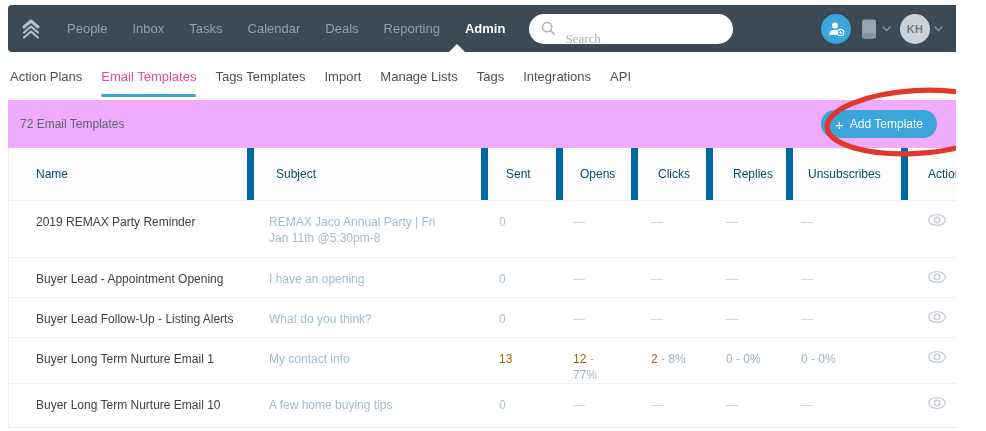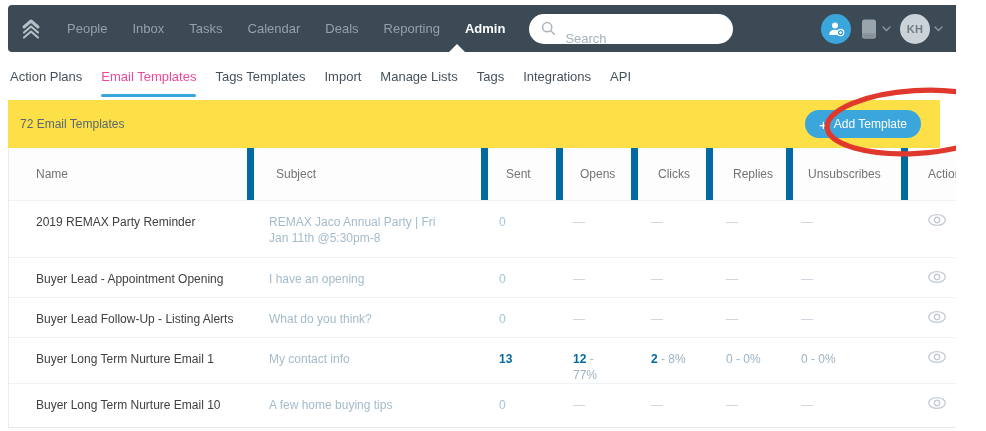--- a/index.html
+++ b/index.html
@@ -12,74 +12,74 @@
   .logo{margin-left:10px;display:flex;align-items:center;}
   .nav-items{display:flex;align-items:center;gap:25px;margin-left:23px;}
   .nav-item{font-size:13px;color:#95a1a9;cursor:pointer;white-space:nowrap;}
   .nav-item.active{color:#ffffff;font-weight:700;}
   .pointer{position:absolute;left:449px;top:44px;width:0;height:0;
            border-left:8px solid transparent;border-right:8px solid transparent;
            border-bottom:8px solid #fff;z-index:3;}
   .search{margin-left:24px;width:204px;height:30px;border-radius:15px;background:#fff;
           display:flex;align-items:center;padding:0 12px;box-sizing:border-box;}
   .search input{border:none;outline:none;font-size:13px;color:#47525b;width:100%;
-                font-family:Liberation Sans, sans-serif;background:transparent;margin-left:7px;margin-top:20px;}
+                font-family:Liberation Serif, serif;background:transparent;margin-left:7px;margin-top:20px;}
   .search input::placeholder{color:#a6b1b9;}
   .nav-right{margin-left:auto;display:flex;align-items:center;gap:9px;margin-right:13px;}
   .icon-circle{width:30px;height:30px;border-radius:50%;background:#3ba6dc;display:flex;
                align-items:center;justify-content:center;cursor:pointer;}
   .device-group,.avatar-group{display:flex;align-items:center;gap:4px;cursor:pointer;}
   .avatar{width:30px;height:30px;border-radius:50%;background:#ccd3d8;display:flex;
           align-items:center;justify-content:center;font-size:11px;font-weight:700;
           color:#6f7c85;letter-spacing:.3px;}
 
   
   .subnav{position:absolute;left:8px;top:52px;right:0;height:48px;background:#fff;
           display:flex;align-items:center;padding-left:2px;gap:19px;}
   .sub-item{position:relative;font-size:13px;color:#46525b;cursor:pointer;
             padding:16px 0;white-space:nowrap;}
   .sub-item.active{color:#ec4899;}
   .sub-item.active::after{content:'';position:absolute;left:0;right:0;bottom:3px;height:3px;
             background:#3ba6dc;border-radius:2px;}
 
   
-  .toolbar{position:absolute;left:8px;top:100px;right:16px;height:48px;background:#fde047;
+  .toolbar{position:absolute;left:8px;top:100px;right:0;height:48px;background:#f0abfc;
            display:flex;align-items:center;padding:0 19px 0 12px;box-sizing:border-box;}
   .count-label{font-size:12px;color:#5a6772;}
   .add-btn{margin-left:auto;height:28px;border-radius:15px;background:#3ba6dc;color:#fff;
            font-size:12px;display:flex;align-items:center;gap:6px;padding:0 14px;
            border:none;cursor:pointer;font-family:"Liberation Sans",sans-serif;}
   .add-btn .plus{font-size:15px;font-weight:400;line-height:1;}
 
   
   .annotation{position:absolute;left:824px;top:86px;width:200px;height:74px;
               pointer-events:none;z-index:6;}
 
   
   .table{position:absolute;left:8px;top:148px;right:0;bottom:3px;background:#fff;
          border-left:1px solid #e9edf1;border-bottom:1px solid #e4e8ec;box-sizing:border-box;}
   .thead,.tr{display:grid;grid-template-columns:238px 234px 75px 75px 75px 80px 115px 1fr;}
   .thead{height:52px;align-items:center;border-bottom:1px solid #eef1f5;background:#fdfdfe;}
-  .th{font-size:12px;color:#737373;height:100%;display:flex;align-items:center;
+  .th{font-size:12px;color:#0c4a6e;height:100%;display:flex;align-items:center;
       box-sizing:border-box;}
   .th + .th{border-left:7px solid #0369a1;}
   .tr{border-bottom:1px solid #eef1f5;box-sizing:border-box;}
   .tr:nth-child(1){height:57px;}
   .tr:nth-child(2){height:40px;}
   .tr:nth-child(3){height:40px;}
   .tr:nth-child(4){height:46px;}
   .tr:nth-child(5){height:48px;border-bottom:none;}
   .td{font-size:12px;padding-top:13px;box-sizing:border-box;line-height:16px;}
   .td.name{color:#404040;padding-right:10px;cursor:pointer;}
   .td.subject{color:#a4bbca;padding-right:30px;}
   .c0{padding-left:27px;} .c1{padding-left:22px;} .c2{padding-left:18px;}
   .c3{padding-left:17px;} .c4{padding-left:20px;} .c5{padding-left:20px;}
   .c6{padding-left:15px;} .c7{padding-left:20px;}
   .td.actions{padding-left:26px;padding-top:12px;}
-  .seg-strong{color:#0369a1;font-weight:700;}
+  .seg-strong{color:#a16207;font-weight:400;}
   .seg-light{color:#a5c4d8;}
   .seg-muted{color:#9db3c3;}
   .seg-dash{color:#c9d1da;}
   .eye-wrap{display:inline-block;cursor:pointer;}
 </style>
 </head>
 <body>
 
 <div id="app">
 

